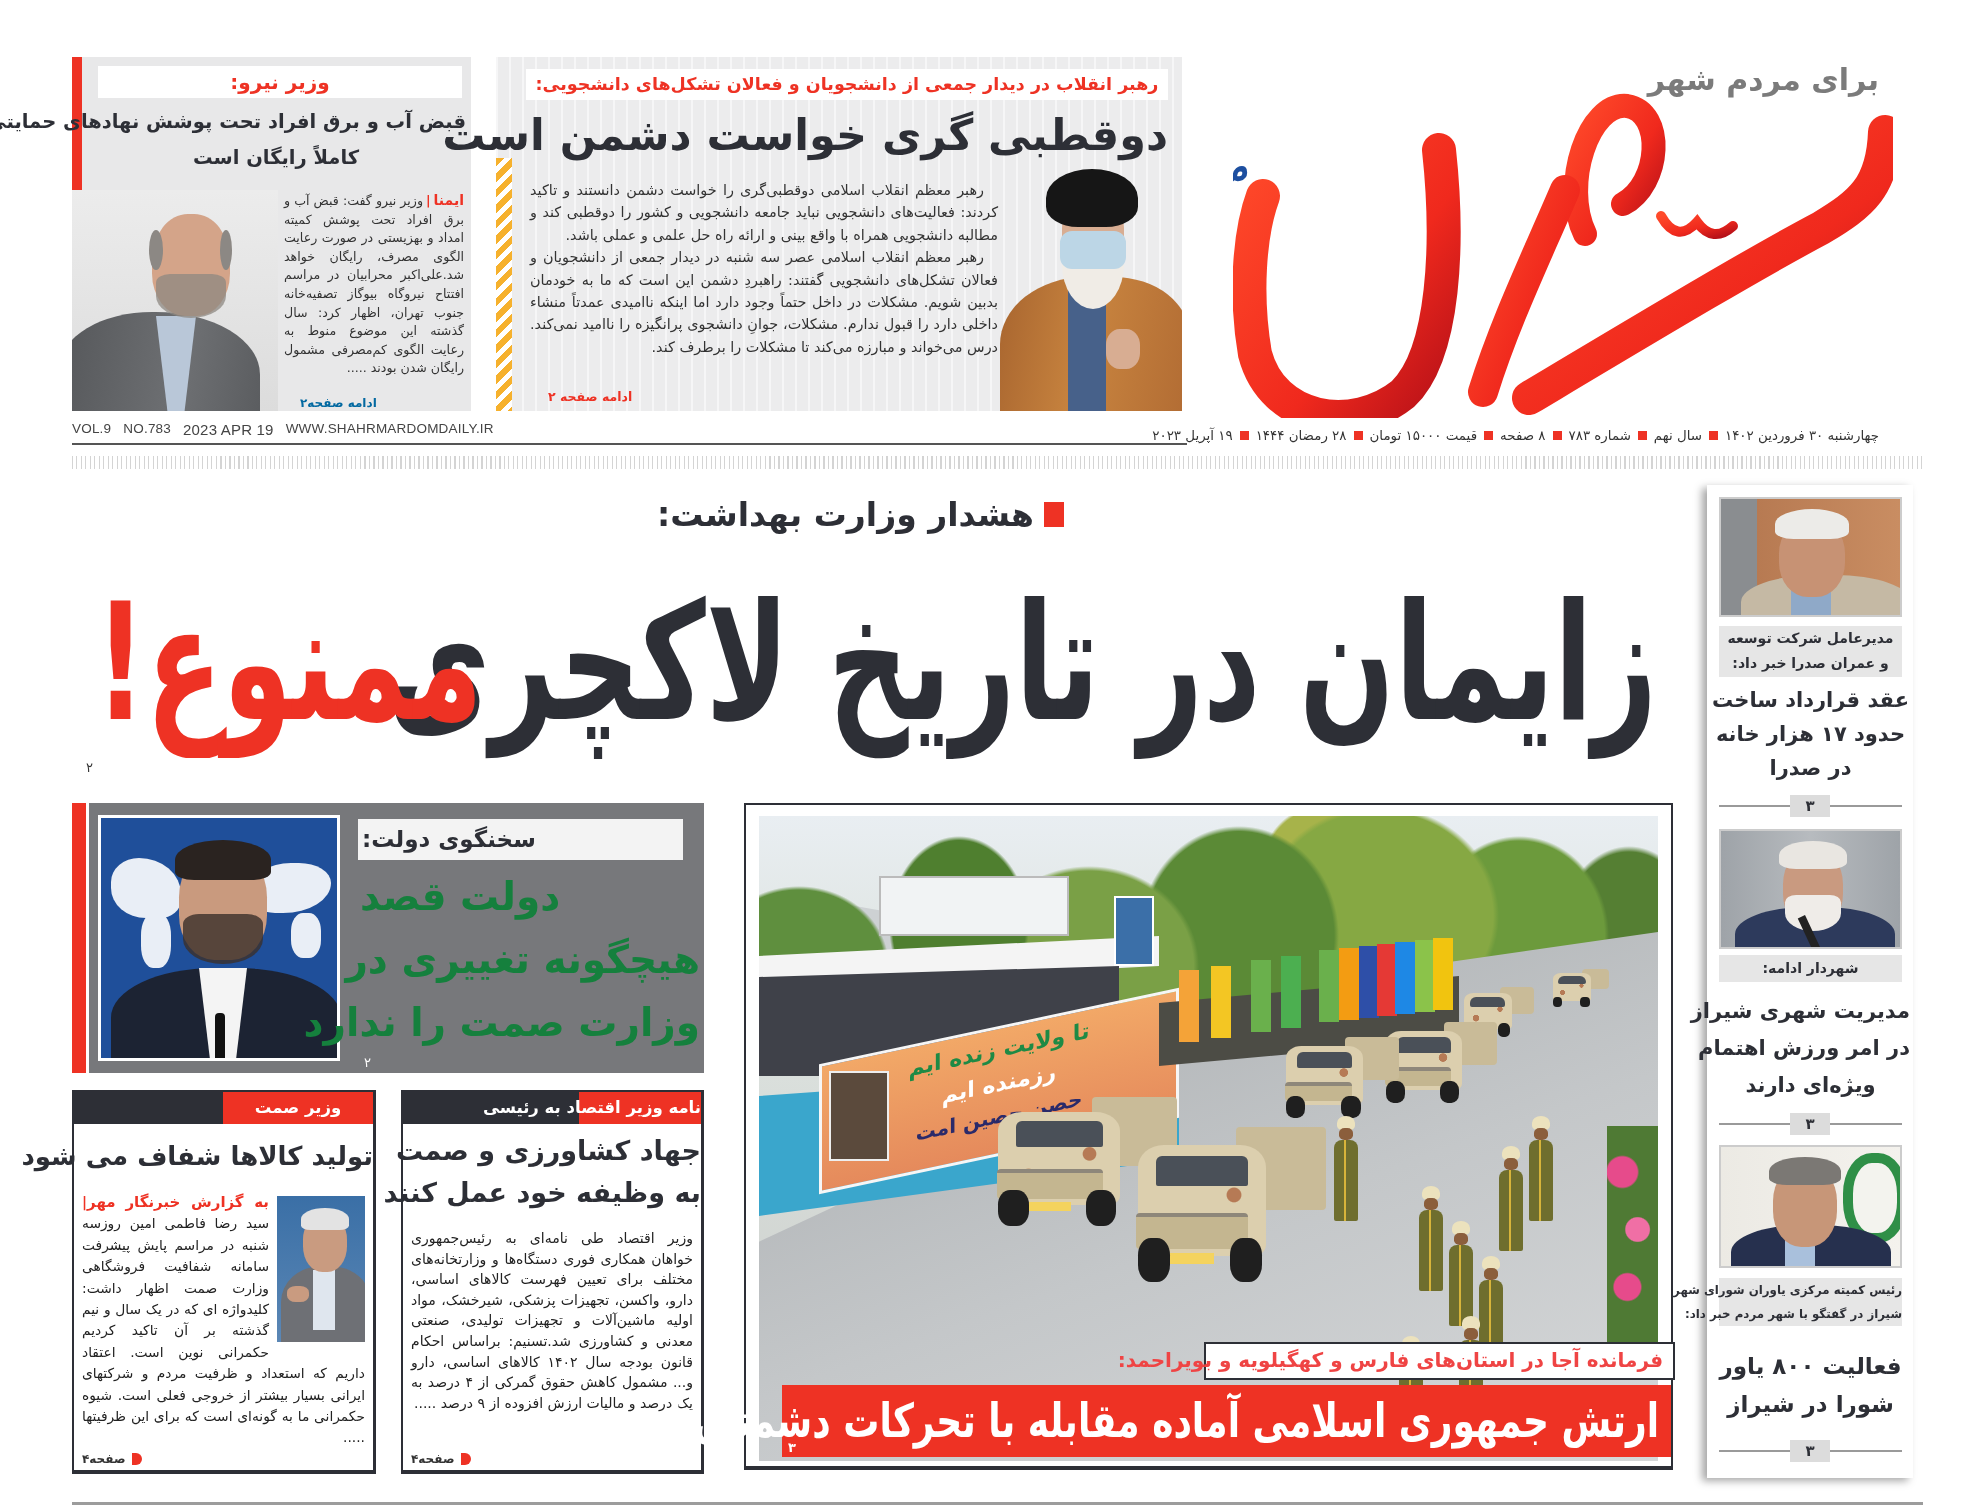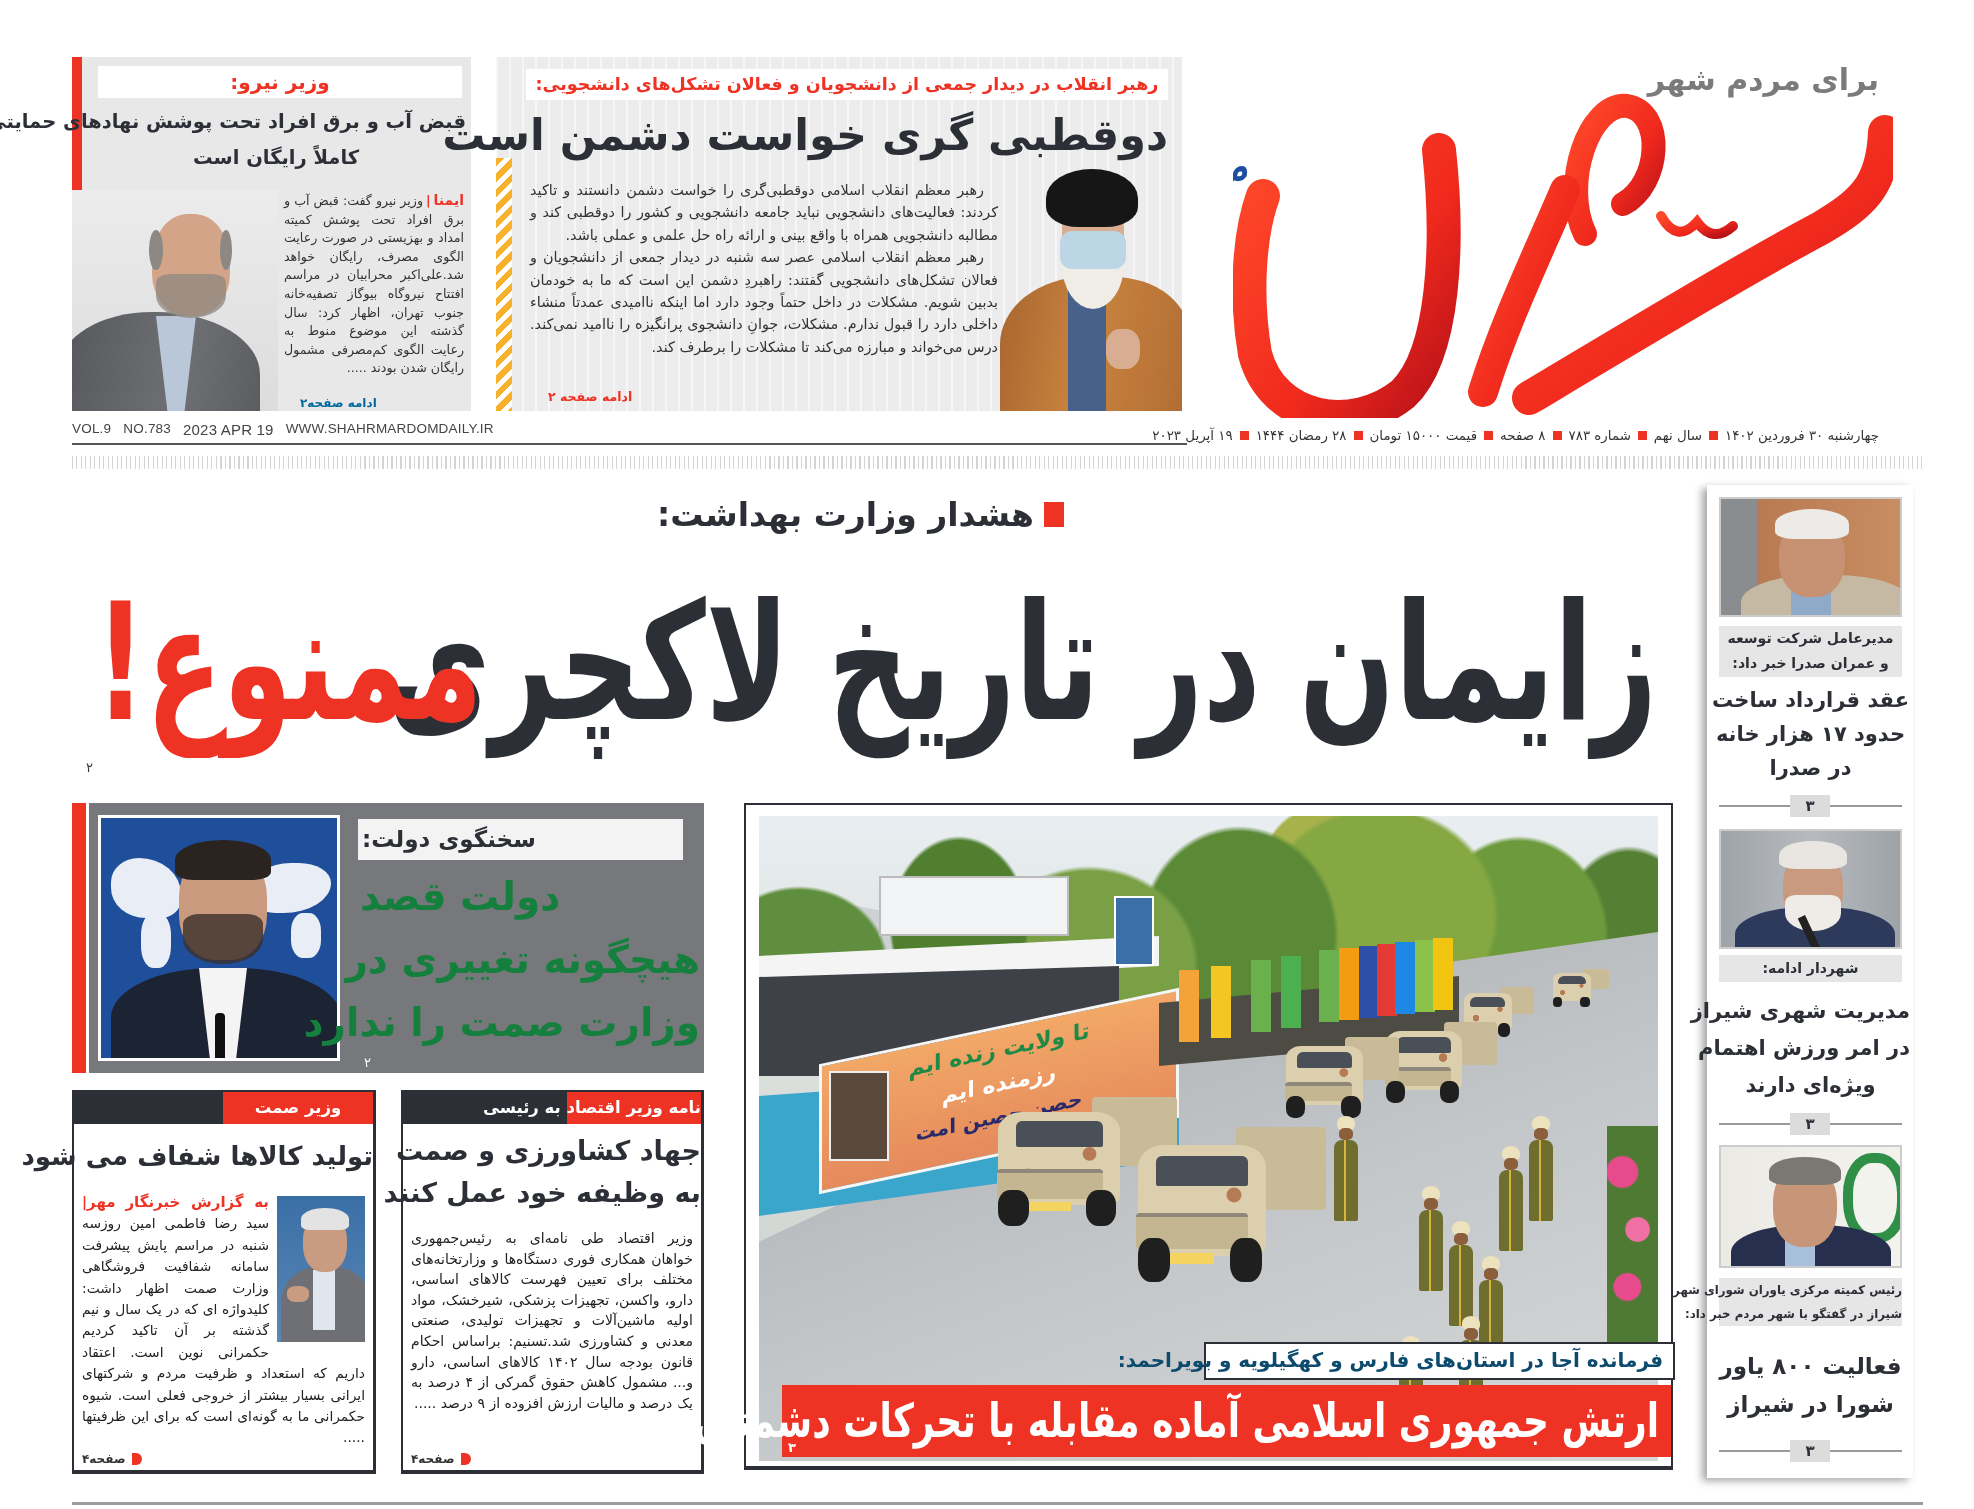--- a/index.html
+++ b/index.html
@@ -59,21 +59,21 @@
 .brief{top:1090px;height:384px;border:2px solid #2d2f36;border-right-width:3px;border-bottom-width:4px;background:#fff;}
 .brief-bar{left:0;top:0;right:0;height:32px;background:#2d2f36;}
 .brief-label{right:0;top:0;height:32px;background:#ee3224;color:#fff;font-weight:bold;font-size:16.5px;line-height:32px;text-align:center;white-space:nowrap;}
 .brief-h{left:0;right:0;text-align:center;font-weight:bold;color:#2d2f36;white-space:nowrap;}
 .brief-text{left:8px;right:8px;font-size:13.8px;line-height:21.4px;text-align:justify;text-align-last:right;color:#222;}
 .brief-page{left:8px;bottom:4px;display:flex;align-items:center;gap:6px;font-size:12px;font-weight:bold;color:#333;}
 .brief-page .mk{display:inline-block;width:10px;height:12px;background:#ee3224;border-radius:0 6px 6px 0;}
 
 
 .ph-frame{left:744px;top:803px;width:929px;height:667px;border:2px solid #2d2f36;border-bottom-width:4px;background:#fff;}
-.ph-kicker{left:458px;top:537px;width:471px;height:38px;background:#fff;border:2px solid #2d2f36;font-weight:bold;font-size:20px;line-height:33px;text-align:right;padding-right:10px;white-space:nowrap;color:#0c4a6e;}
+.ph-kicker{left:458px;top:537px;width:471px;height:38px;background:#fff;border:2px solid #2d2f36;font-weight:bold;font-size:20px;line-height:33px;text-align:right;padding-right:10px;white-space:nowrap;color:#ef4444;}
 .ph-banner{left:36px;top:580px;width:889px;height:72px;background:#ee3224;color:#fff;}
 .ph-banner-text{right:12px;top:0;height:72px;line-height:72px;font-weight:bold;font-size:36px;white-space:nowrap;transform:scaleY(1.3);transform-origin:right center;letter-spacing:-0.5px;}
 .ph-banner-page{left:6px;bottom:2px;font-size:13px;font-weight:bold;color:#fff;}
 
 
 .sb{left:1707px;top:485px;width:206px;height:993px;background:#fff;box-shadow:-5px 3px 8px rgba(0,0,0,0.35);}
 .sb-cap{left:12px;width:183px;background:#e6e6e6;text-align:center;font-weight:bold;color:#2d2f36;white-space:nowrap;}
 .sb-head{left:4px;width:199px;text-align:center;font-weight:bold;color:#2d2f36;white-space:nowrap;}
 .sb-pg{left:83px;width:40px;height:22px;background:#dcdcdc;text-align:center;font-weight:bold;font-size:15px;line-height:22px;color:#2d2f36;}
 .sb-rule{left:12px;width:183px;height:2px;background:#9a9a9a;}
@@ -237,21 +237,21 @@
       <span>سید رضا فاطمی امین روزسه شنبه در مراسم پایش پیشرفت سامانه شفافیت فروشگاهی وزارت صمت اظهار داشت: کلیدواژه ای که در یک سال و نیم گذشته بر آن تاکید کردیم حکمرانی نوین است. اعتقاد داریم که استعداد و ظرفیت مردم و شرکتهای ایرانی بسیار بیشتر از خروجی فعلی است. شیوه حکمرانی ما به گونه‌ای است که برای این ظرفیتها .....</span>
     </div>
     <div class="abs brief-page rtl">
       <span class="mk"></span>
       <span>صفحه۴</span>
     </div>
   </section>
 
   <section class="abs brief" style="left:401px;width:303px;">
     <div class="abs brief-bar"></div>
-    <div class="abs brief-label rtl" style="width:134px;">نامه وزیر اقتصاد به رئیسی</div>
+    <div class="abs brief-label rtl" style="width:122px;">نامه وزیر اقتصاد به رئیسی</div>
     <div class="abs brief-h rtl" style="top:38px;font-size:27px;line-height:42px;">
       <div>جهاد کشاورزی و صمت</div>
       <div>به وظیفه خود عمل کنند</div>
     </div>
     <div class="abs brief-text rtl" style="top:136px;line-height:20.6px;font-size:14px;">وزیر اقتصاد طی نامه‌ای به رئیس‌جمهوری خواهان همکاری فوری دستگاه‌ها و وزارتخانه‌های مختلف برای تعیین فهرست کالاهای اساسی، دارو، واکسن، تجهیزات پزشکی، شیرخشک، مواد اولیه ماشین‌آلات و تجهیزات تولیدی، صنعتی معدنی و کشاورزی شد.تسنیم: براساس احکام قانون بودجه سال ۱۴۰۲ کالاهای اساسی، دارو و... مشمول کاهش حقوق گمرکی از ۴ درصد به یک درصد و مالیات ارزش افزوده از ۹ درصد .....</div>
     <div class="abs brief-page rtl">
       <span class="mk"></span>
       <span>صفحه۴</span>
     </div>
   </section>

